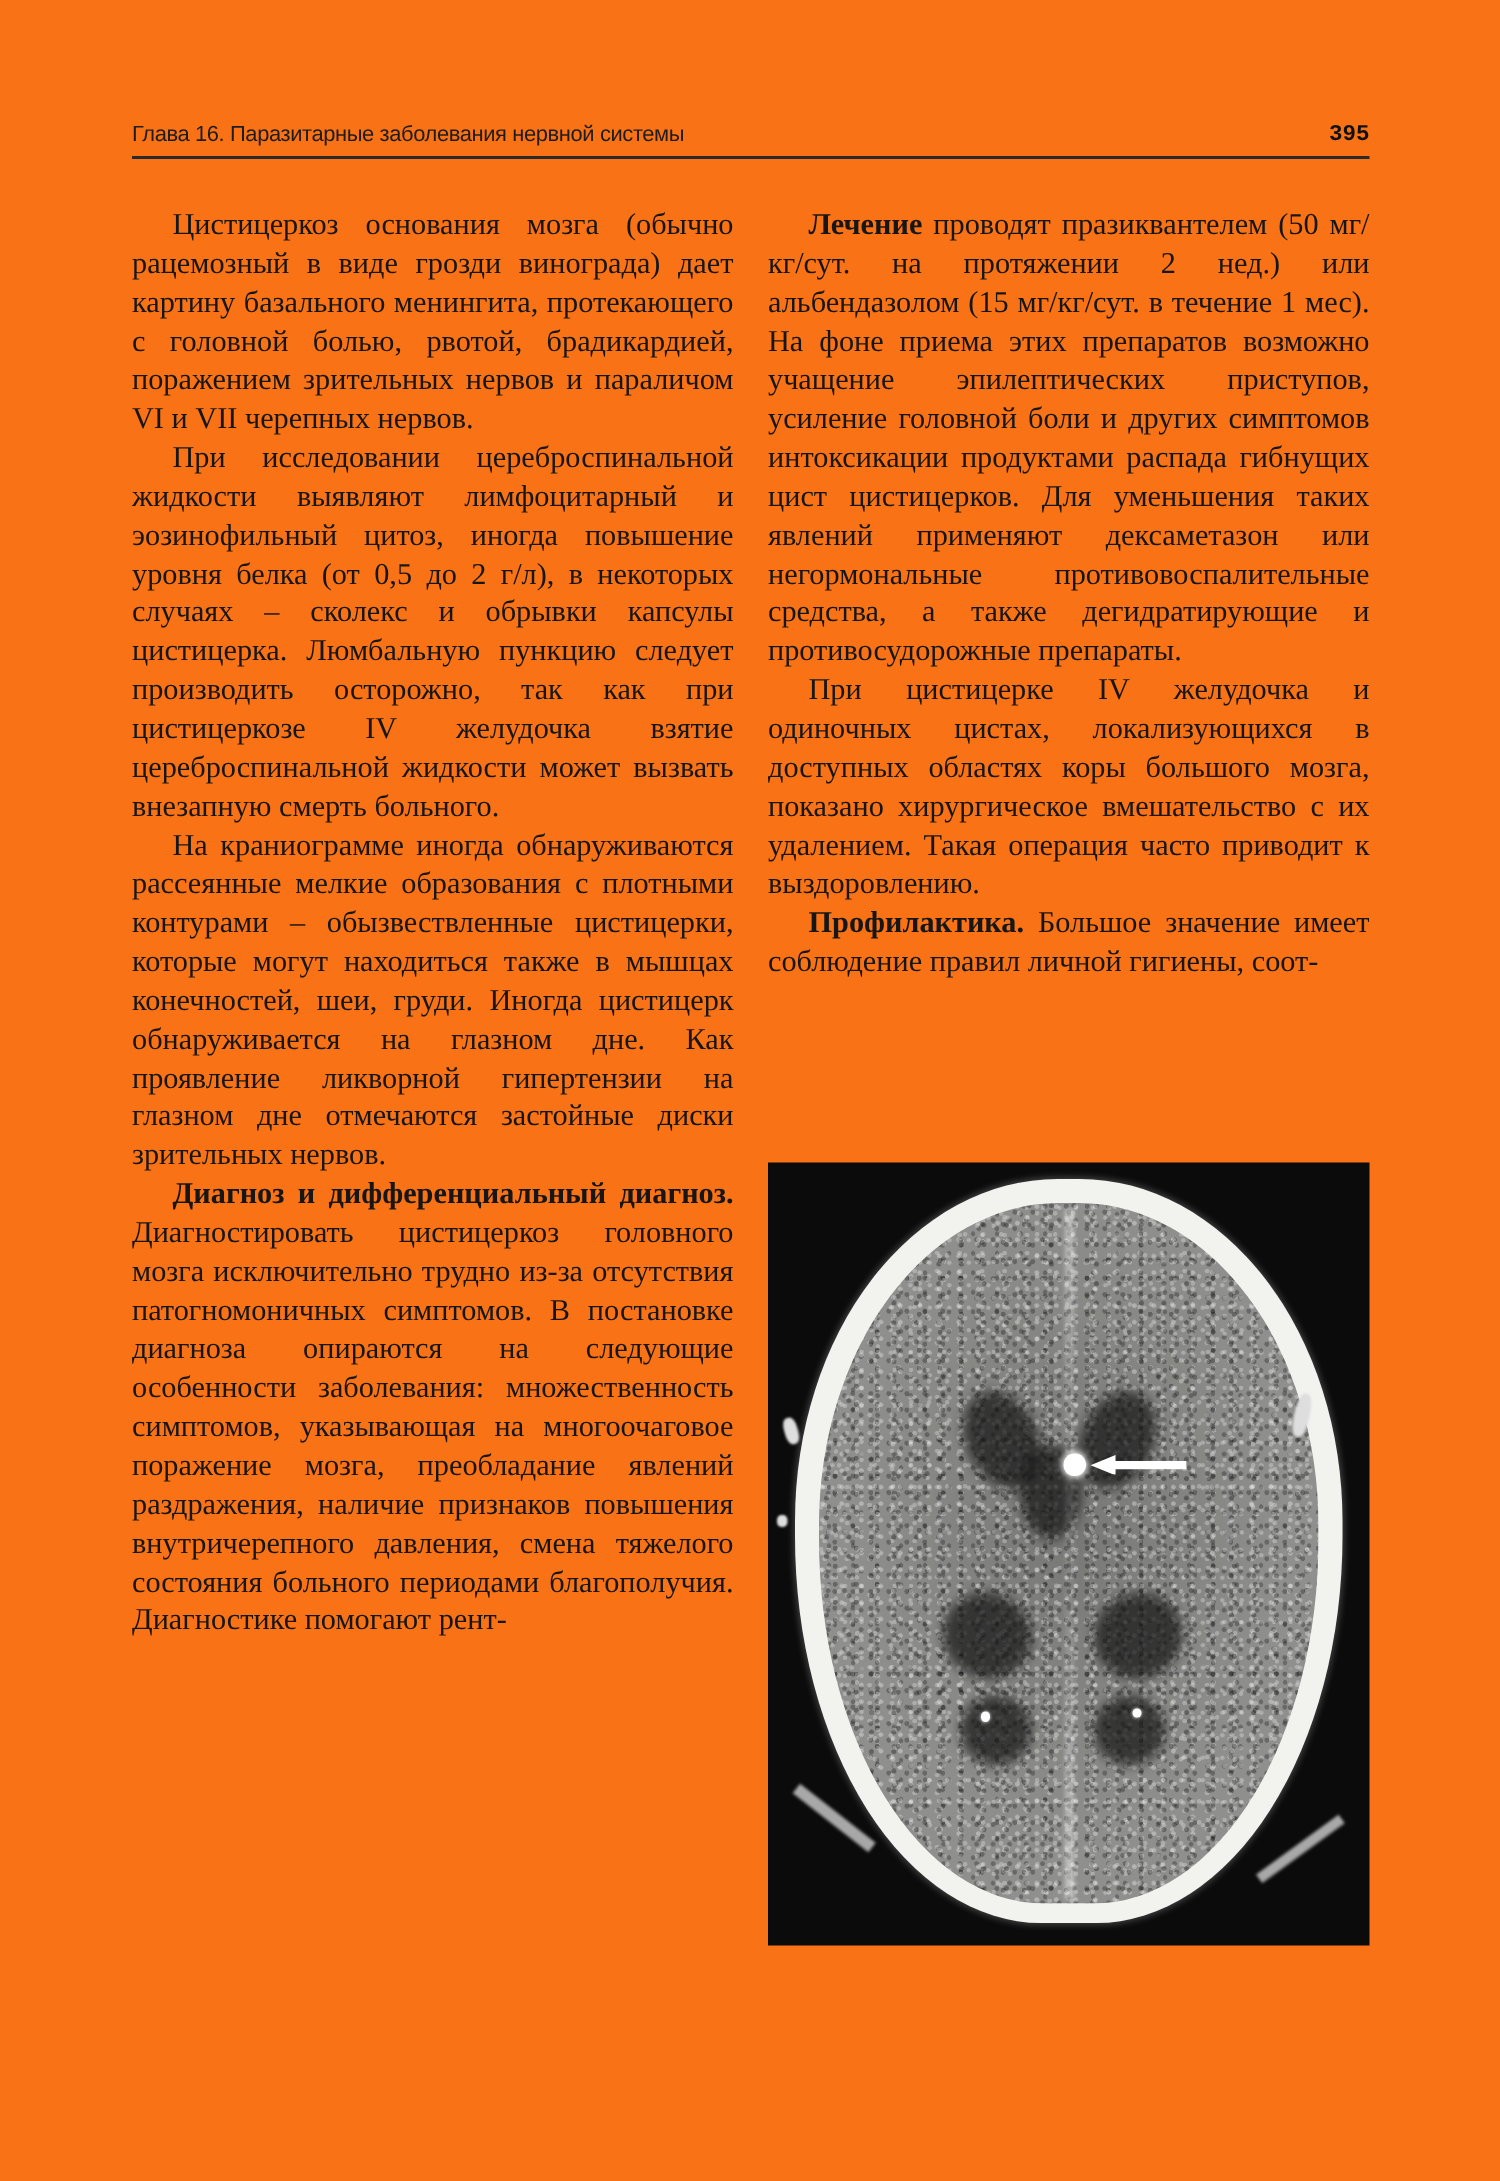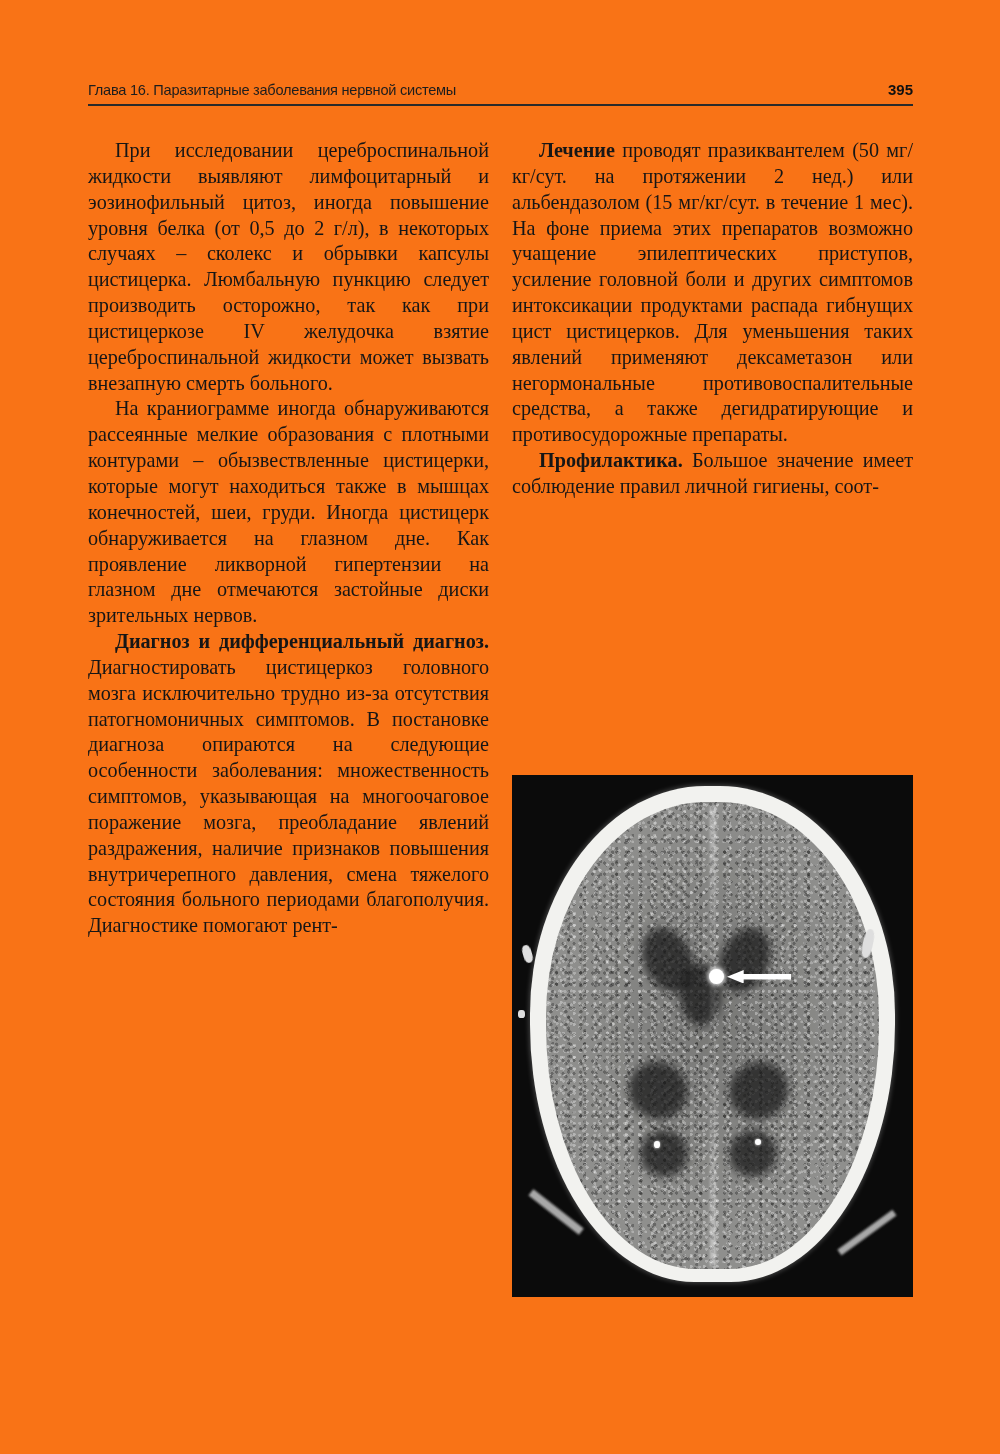--- a/index.html
+++ b/index.html
@@ -29,21 +29,21 @@
     justify-content: space-between;
   }
   .running-head-title {
     font-family: "Liberation Sans", "DejaVu Sans", sans-serif;
     font-size: 14.6px;
     letter-spacing: -0.25px;
     color: #1d1d1d;
     white-space: nowrap;
   }
   .running-head-folio {
-    font-family: Liberation Sans, sans-serif;
+    font-family: Liberation Mono, monospace;
     font-size: 15px;
     font-weight: bold;
     color: #111111;
   }
   .head-rule {
     position: absolute;
     left: 88px;
     top: 104px;
     width: 825px;
     height: 1.6px;
@@ -212,27 +212,29 @@
 
 <div class="page">
 
   <div class="running-head">
     <span class="running-head-title">Глава 16.  Паразитарные заболевания нервной системы</span>
     <span class="running-head-folio">395</span>
   </div>
   <div class="head-rule"></div>
 
   <div class="col col-left" id="col-left">
+      <p><span>Цистицеркоз основания мозга (обычно рацемозный в виде грозди винограда) дает картину базального менингита, протекающего с головной болью, рвотой, брадикардией, поражением зрительных нервов и параличом VI и VII черепных нервов.</span></p>
       <p><span>При исследовании цереброспинальной жидкости выявляют лимфоцитарный и эозинофильный цитоз, иногда повышение уровня белка (от 0,5 до 2 г/л), в некоторых случаях – сколекс и обрывки капсулы цистицерка. Люмбальную пункцию следует производить осторожно, так как при цистицеркозе IV желудочка взятие цереброспинальной жидкости может вызвать внезапную смерть больного.</span></p>
       <p><span>На краниограмме иногда обнаруживаются рассеянные мелкие образования с плотными контурами – обызвествленные цистицерки, которые могут находиться также в мышцах конечностей, шеи, груди. Иногда цистицерк обнаруживается на глазном дне. Как проявление ликворной гипертензии на глазном дне отмечаются застойные диски зрительных нервов.</span></p>
       <p><span class="runin">Диагноз и дифференциальный диагноз.</span><span> Диагностировать цистицеркоз головного мозга исключительно трудно из-за отсутствия патогномоничных симптомов. В постановке диагноза опираются на следующие особенности заболевания: множественность симптомов, указывающая на многоочаговое поражение мозга, преобладание явлений раздражения, наличие признаков повышения внутричерепного давления, смена тяжелого состояния больного периодами благополучия. Диагностике помогают рент-</span></p>
     </div>
 
   <div class="col col-right" id="col-right">
       <p><span class="runin">Лечение</span><span> проводят празиквантелем (50 мг/кг/сут. на протяжении 2 нед.) или альбендазолом (15 мг/кг/сут. в течение 1 мес). На фоне приема этих препаратов возможно учащение эпилептических приступов, усиление головной боли и других симптомов интоксикации продуктами распада гибнущих цист цистицерков. Для уменьшения таких явлений применяют дексаметазон или негормональные противовоспалительные средства, а также дегидратирующие и противосудорожные препараты.</span></p>
+      <p><span>При цистицерке IV желудочка и одиночных цистах, локализующихся в доступных областях коры большого мозга, показано хирургическое вмешательство с их удалением. Такая операция часто приводит к выздоровлению.</span></p>
       <p><span class="runin">Профилактика.</span><span> Большое значение имеет соблюдение правил личной гигиены, соот-</span></p>
     </div>
 
   <div class="figure">
     <div class="ct-frame">
       <div class="ct-skull"></div>
       <div class="ct-brain"></div>
       <div class="ct-inner-dark ventricle-l"></div>
       <div class="ct-inner-dark ventricle-r"></div>
       <div class="ct-inner-dark ventricle-c"></div>

